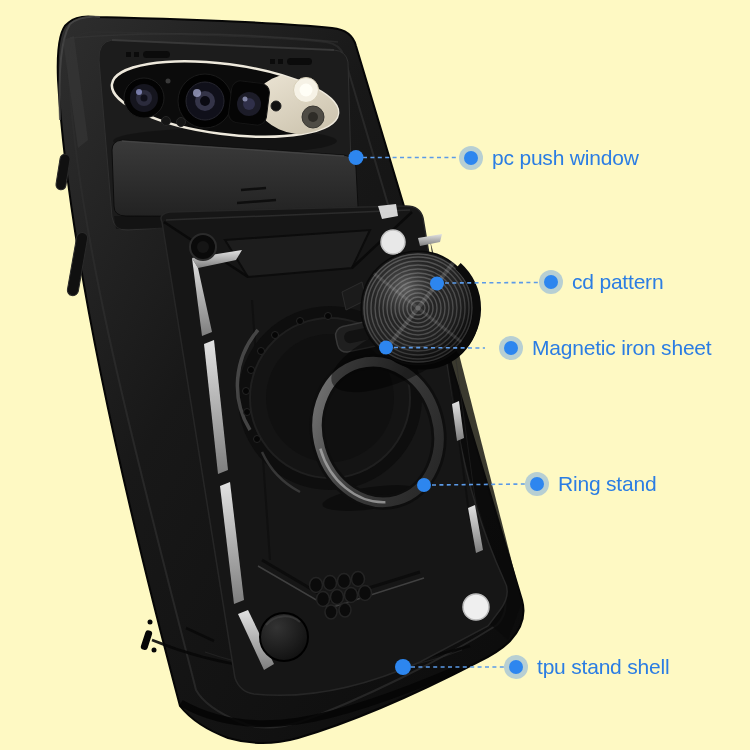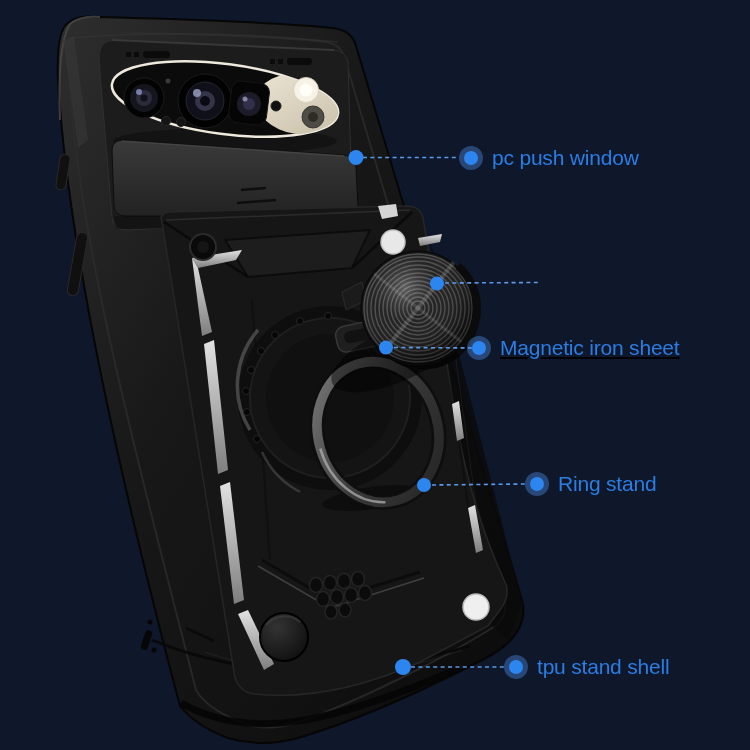--- a/index.html
+++ b/index.html
@@ -1,26 +1,26 @@
 <!DOCTYPE html>
 <html><head>
 <meta charset="utf-8">
 <style>
   html,body{margin:0;padding:0;background:#ffffff;}
-  #stage{position:relative;width:750px;height:750px;background:#0f172a;overflow:hidden;
+  #stage{position:relative;width:750px;height:750px;background:#fef9c3;overflow:hidden;
          font-family:"Liberation Sans",sans-serif;}
   #photo-svg{position:absolute;left:0;top:0;}
   .callout{position:absolute;display:flex;align-items:center;gap:9px;height:24px;}
   .c-dot-outer{width:24px;height:24px;border-radius:50%;background:rgba(77,144,235,0.40);
                display:flex;align-items:center;justify-content:center;flex:0 0 auto;}
   .c-dot-inner{width:14px;height:14px;border-radius:50%;background:#2d86ef;}
   .c-label{font-size:21px;line-height:24px;color:#2b7de3;white-space:nowrap;letter-spacing:-0.2px;}
   #co-1{left:459px;top:146px;}
   #co-2{left:539px;top:270px;}
-  #co-3{left:467px;top:336px;text-decoration:underline;}
+  #co-3{left:499px;top:336px;}
   #co-4{left:525px;top:472px;}
   #co-5{left:504px;top:655px;}
 </style>
 </head>
 <body>
 
 <div id="stage">
 
 <svg id="photo-svg" width="750" height="750" viewBox="0 0 750 750" xmlns="http://www.w3.org/2000/svg">
   <defs>
@@ -276,20 +276,26 @@
     </g>
   </g>
 </svg>
 
 <div class="callout" id="co-1">
   <span class="c-dot-outer">
         <span class="c-dot-inner"></span>
       </span>
   <span class="c-label">pc push window</span>
 </div>
+<div class="callout" id="co-2">
+  <span class="c-dot-outer">
+        <span class="c-dot-inner"></span>
+      </span>
+  <span class="c-label">cd pattern</span>
+</div>
 <div class="callout" id="co-3">
   <span class="c-dot-outer">
         <span class="c-dot-inner"></span>
       </span>
   <span class="c-label">Magnetic iron sheet</span>
 </div>
 <div class="callout" id="co-4">
   <span class="c-dot-outer">
         <span class="c-dot-inner"></span>
       </span>

